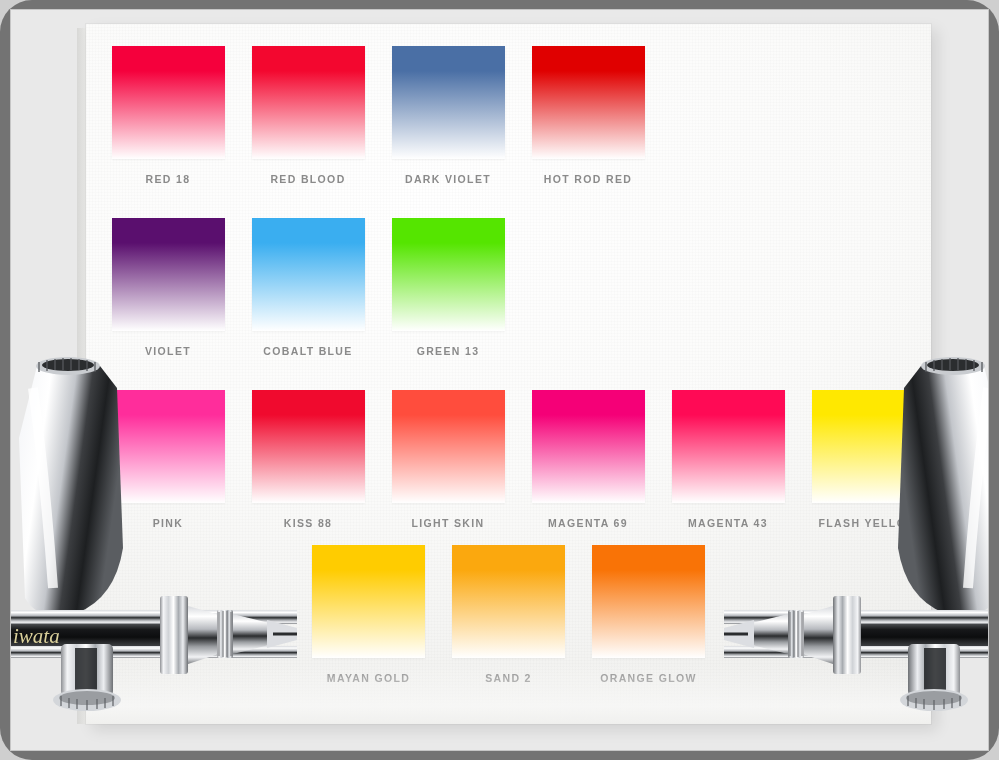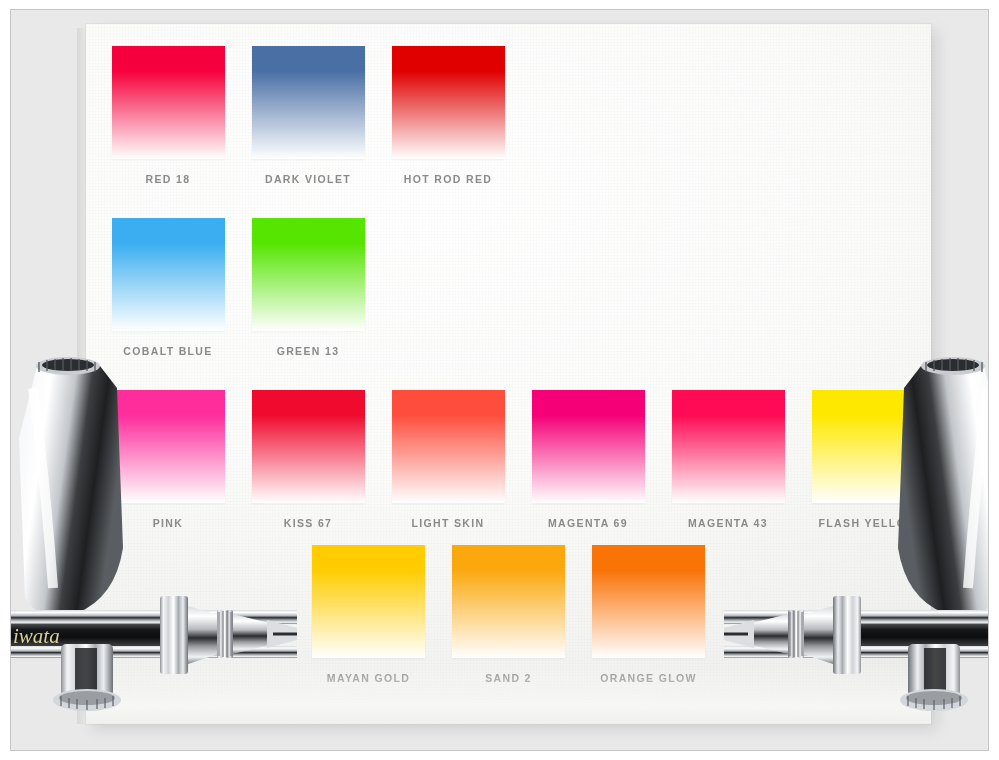--- a/index.html
+++ b/index.html
@@ -9,21 +9,22 @@
     height: 760px;
     overflow: hidden;
     font-family: "Liberation Sans", sans-serif;
     background: #cfcfcf;
   }
 
   #root {
     position: relative;
     width: 999px;
     height: 760px;
-    background: #ffffff;
+    background: #737373;
+    border-radius: 32px;
   }
 
   
   #photo-frame {
     position: absolute;
     left: 10px; top: 9px;
     width: 979px; height: 742px;
     background: #e9e9e9;
     border: 1px solid #c6c6c6;
     overflow: hidden;
@@ -128,48 +129,56 @@
       <div id="board-texture"></div>
 
       <div class="swatch-grid">
 
         <div class="swatch-row" id="row-0">
           <div class="swatch-cell">
             <div class="swatch-chip" style="background: linear-gradient(rgb(245, 0, 60) 0%, rgb(245, 0, 60) 22%, rgb(255, 255, 255) 100%);"></div>
             <div class="swatch-label">RED 18</div>
           </div>
           <div class="swatch-cell">
+            <div class="swatch-chip" style="background: linear-gradient(rgb(243, 7, 47) 0%, rgb(243, 7, 47) 22%, rgb(255, 255, 255) 100%);"></div>
+            <div class="swatch-label">RED BLOOD</div>
+          </div>
+          <div class="swatch-cell">
             <div class="swatch-chip" style="background: linear-gradient(rgb(74, 111, 165) 0%, rgb(74, 111, 165) 22%, rgb(255, 255, 255) 100%);"></div>
             <div class="swatch-label">DARK VIOLET</div>
           </div>
           <div class="swatch-cell">
             <div class="swatch-chip" style="background: linear-gradient(rgb(224, 0, 0) 0%, rgb(224, 0, 0) 22%, rgb(255, 255, 255) 100%);"></div>
             <div class="swatch-label">HOT ROD RED</div>
           </div>
         </div>
 
         <div class="swatch-row" id="row-1">
           <div class="swatch-cell">
+            <div class="swatch-chip" style="background: linear-gradient(rgb(90, 15, 110) 0%, rgb(90, 15, 110) 22%, rgb(255, 255, 255) 100%);"></div>
+            <div class="swatch-label">VIOLET</div>
+          </div>
+          <div class="swatch-cell">
             <div class="swatch-chip" style="background: linear-gradient(rgb(58, 174, 240) 0%, rgb(58, 174, 240) 22%, rgb(255, 255, 255) 100%);"></div>
             <div class="swatch-label">COBALT BLUE</div>
           </div>
           <div class="swatch-cell">
             <div class="swatch-chip" style="background: linear-gradient(rgb(85, 229, 0) 0%, rgb(85, 229, 0) 22%, rgb(255, 255, 255) 100%);"></div>
             <div class="swatch-label">GREEN 13</div>
           </div>
         </div>
 
         <div class="swatch-row" id="row-2">
           <div class="swatch-cell">
             <div class="swatch-chip" style="background: linear-gradient(rgb(255, 45, 155) 0%, rgb(255, 45, 155) 22%, rgb(255, 255, 255) 100%);"></div>
             <div class="swatch-label">PINK</div>
           </div>
           <div class="swatch-cell">
             <div class="swatch-chip" style="background: linear-gradient(rgb(240, 10, 46) 0%, rgb(240, 10, 46) 22%, rgb(255, 255, 255) 100%);"></div>
-            <div class="swatch-label">KISS 67</div>
+            <div class="swatch-label">KISS 88</div>
           </div>
           <div class="swatch-cell">
             <div class="swatch-chip" style="background: linear-gradient(rgb(255, 77, 61) 0%, rgb(255, 77, 61) 22%, rgb(255, 255, 255) 100%);"></div>
             <div class="swatch-label">LIGHT SKIN</div>
           </div>
           <div class="swatch-cell">
             <div class="swatch-chip" style="background: linear-gradient(rgb(245, 0, 119) 0%, rgb(245, 0, 119) 22%, rgb(255, 255, 255) 100%);"></div>
             <div class="swatch-label">MAGENTA 69</div>
           </div>
           <div class="swatch-cell">

